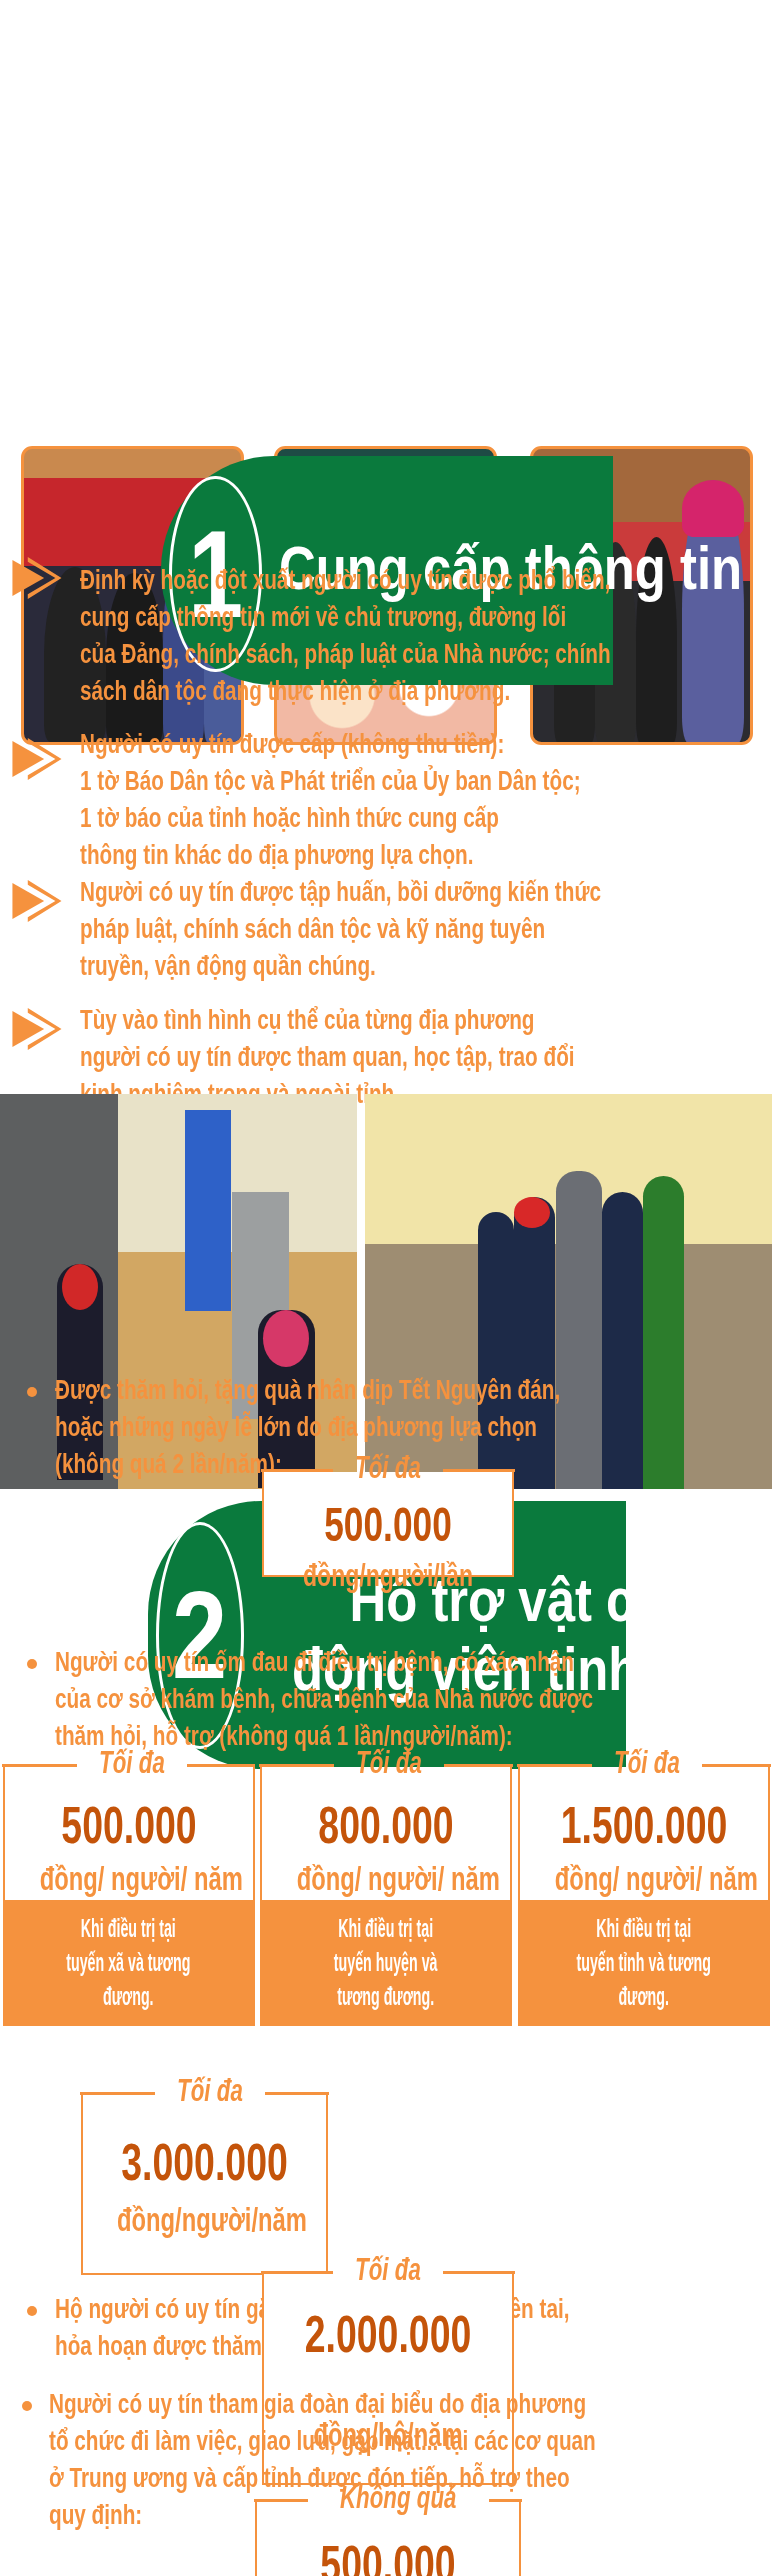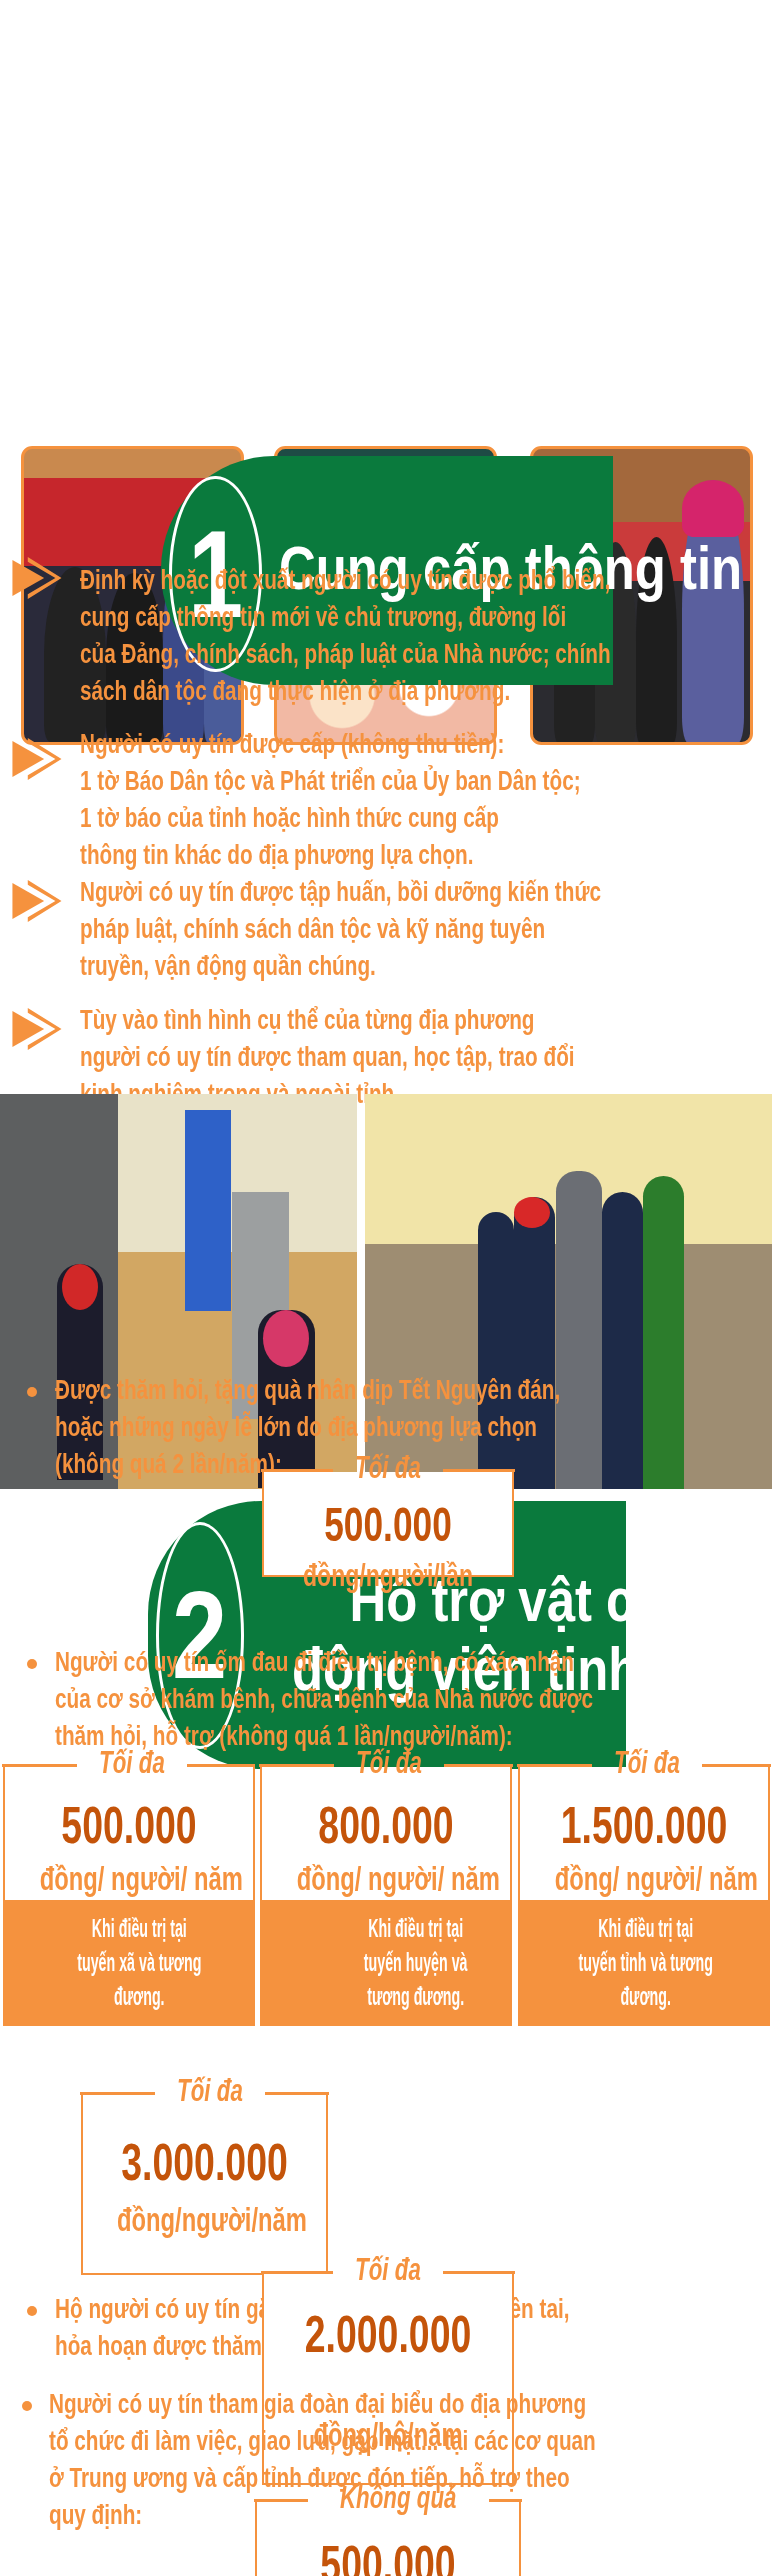--- a/index.html
+++ b/index.html
@@ -52,21 +52,21 @@
   .amt { position: absolute; border: 2.6px solid #f5923e; border-top: none; background: #fff; }
   .amt .lbl-line { flex: 1; height: 2.6px; background: #f5923e; }
   .amt .lbl { position: relative; top: -17.5px; padding: 0 9.3px; font-weight: 700; font-size: 31px; color: #f5923e; line-height: 1;
     transform: scaleX(0.72); white-space: nowrap; }
   .amt .lbl-holder { height: 2.6px; display: flex; align-items: flex-start; font-style: italic; }
   .amt .value { position: absolute; left: 0; right: 0; text-align: center; font-weight: 700; color: #c4540a; line-height: 1;
     transform: scaleX(0.72); white-space: nowrap; }
   .amt .unit { position: absolute; left: 0; right: 0; text-align: center; font-weight: 700; color: #f5923e; line-height: 1;
     transform: scaleX(0.72); white-space: nowrap; }
   .amt .note { position: absolute; left: 0; right: 0; bottom: 0; background: #f5923e; color: #fff; font-weight: 700;
-    display: flex; align-items: center; justify-content: flex-end; text-align: center; }
+    display: flex; align-items: center; justify-content: center; text-align: center; }
   .amt .note span { display: block; transform: scaleX(0.74); font-size: 26px; line-height: 34px; }
 
   .side-note { position: absolute; background: #f5923e; color: #fff; font-weight: 700; }
   .side-note span { position: absolute; left: 6.2px; top: 36px; font-size: 28px; line-height: 36px; transform: scaleX(0.74); transform-origin: left top; white-space: nowrap; display:block; }
 </style>
 </head>
 <body>
 
 <div class="page" data-name="infographic-page">
 

